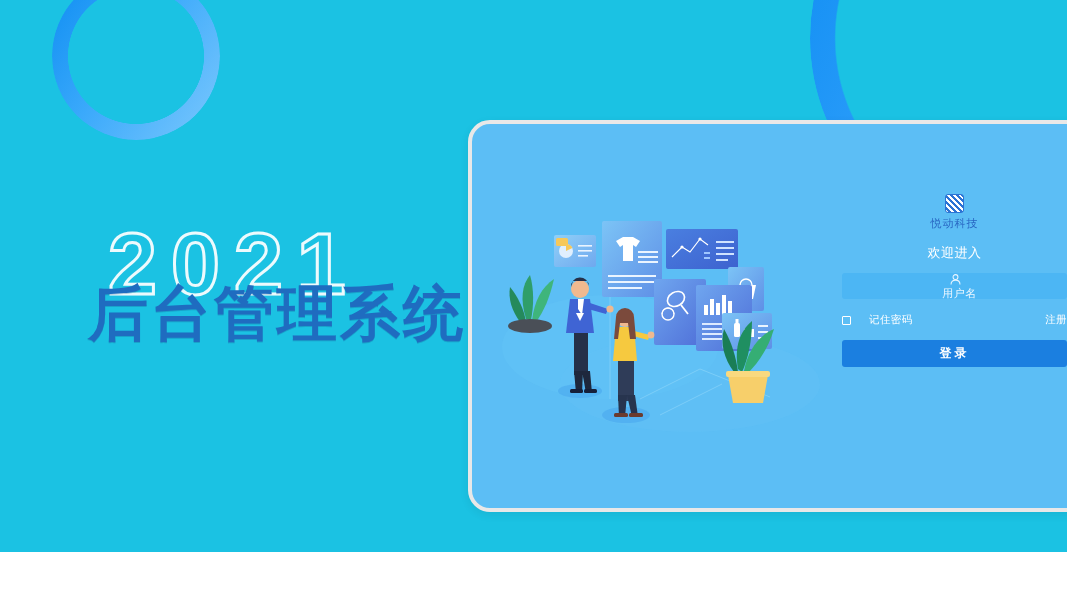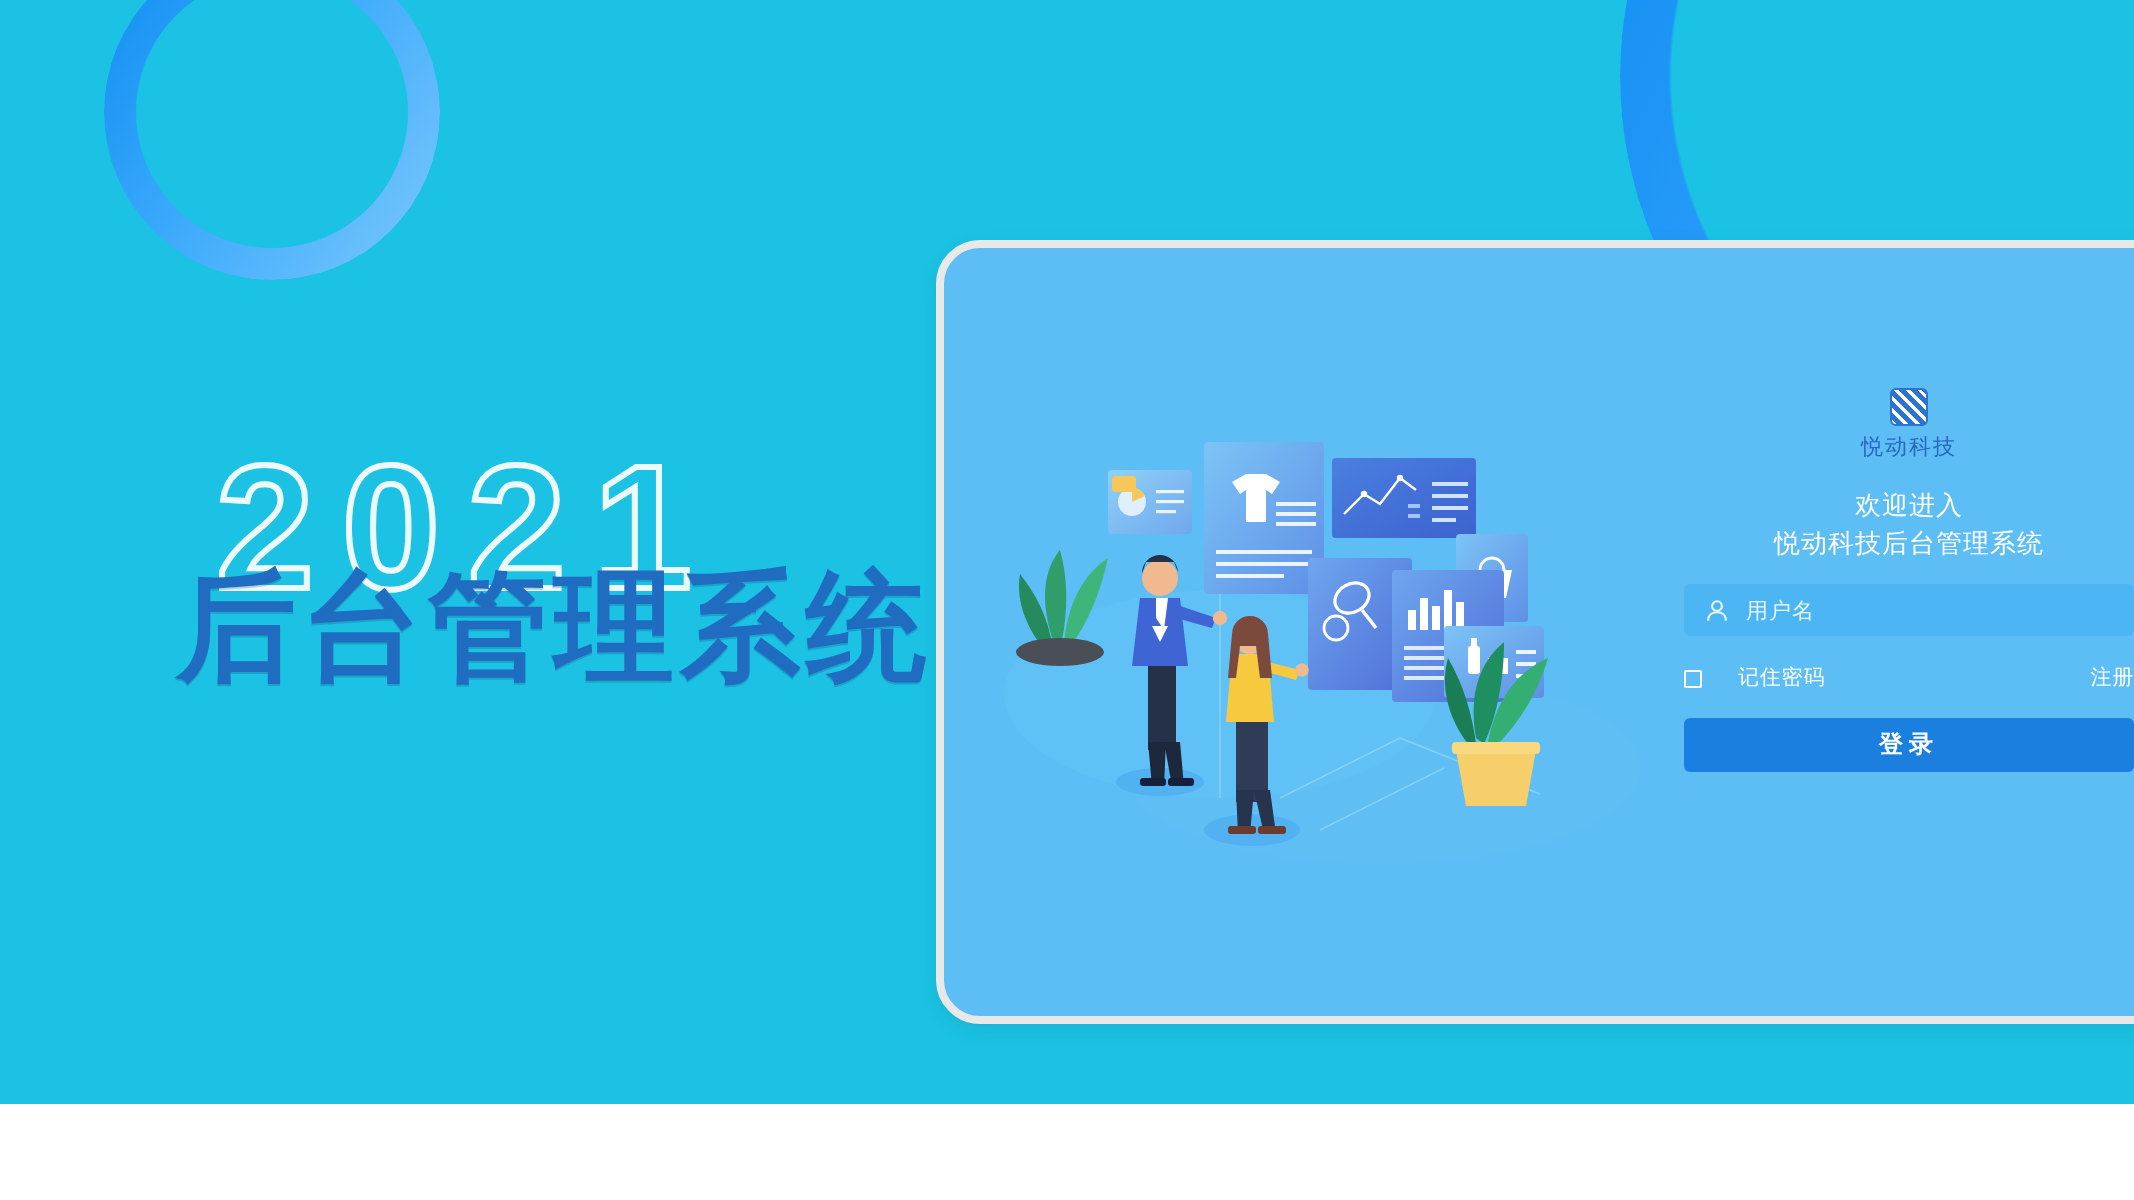--- a/index.html
+++ b/index.html
@@ -164,20 +164,21 @@
   .field {
     position: relative;
     height: 26px;
     background: #4cb6f4;
     border-radius: 3px;
     margin-bottom: 14px;
     display: flex;
     align-items: center;
     padding-left: 10px;
     box-sizing: border-box;
+    flex-direction: column;
   }
   .field .f-icon {
     width: 13px;
     height: 13px;
     flex: 0 0 13px;
     margin-right: 8px;
     display: block;
   }
   .field .f-text {
     font-size: 11px;
@@ -393,21 +394,20 @@
 
     <div class="form-panel">
 
       <div class="brand">
         <div class="brand-mark"></div>
         <div class="brand-name">悦动科技</div>
       </div>
 
       <div class="welcome">
         <div>欢迎进入</div>
-        <div>悦动科技后台管理系统</div>
       </div>
 
       <div class="field">
         <svg class="f-icon" viewBox="0 0 16 16">
           <circle cx="8" cy="5" r="3" fill="none" stroke="#eaf6ff" stroke-width="1.3"></circle>
           <path d="M2.5 14 C2.5 10.4 5 8.8 8 8.8 C11 8.8 13.5 10.4 13.5 14" fill="none" stroke="#eaf6ff" stroke-width="1.3"></path>
         </svg>
         <span class="f-text">用户名</span>
       </div>
 

